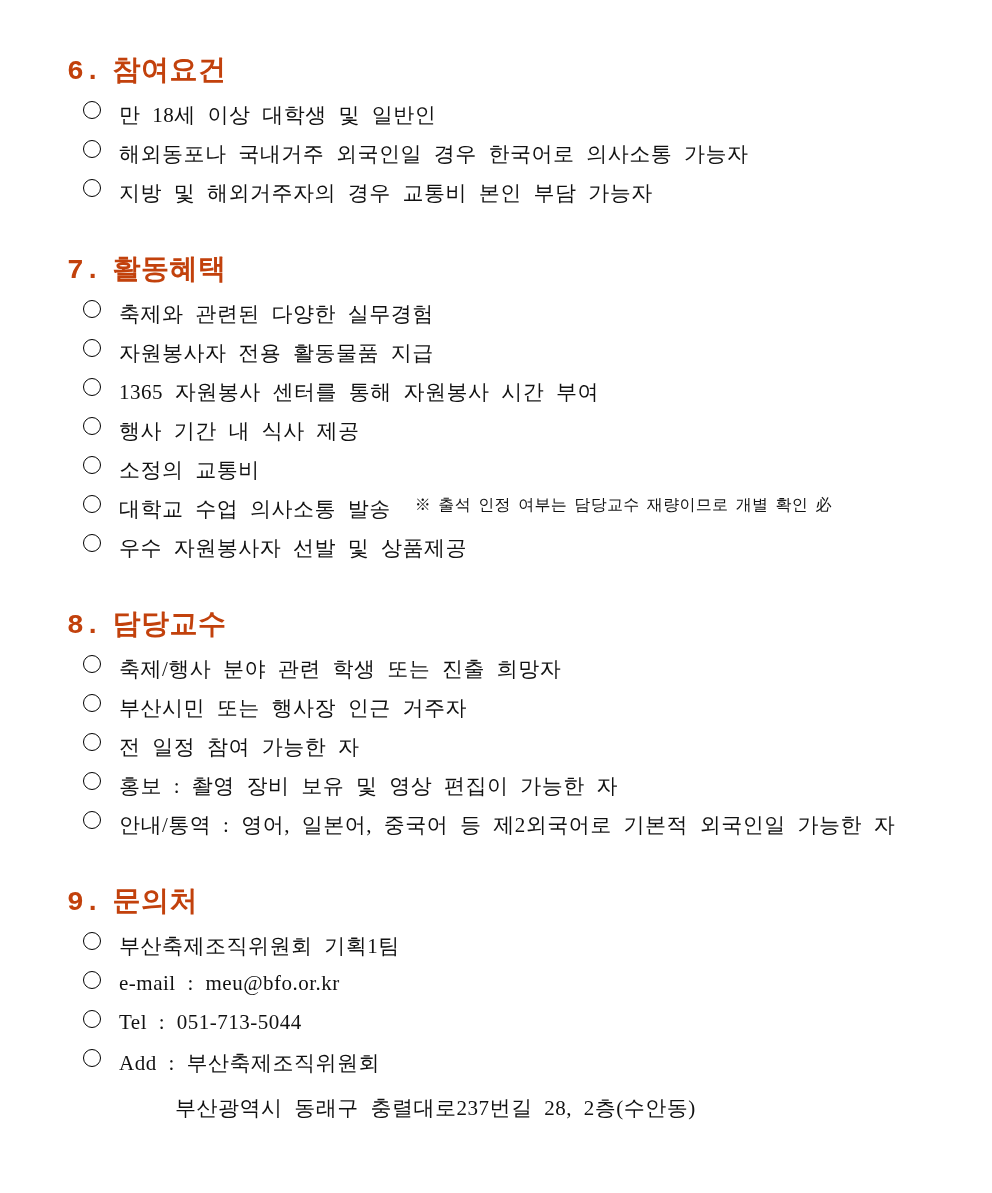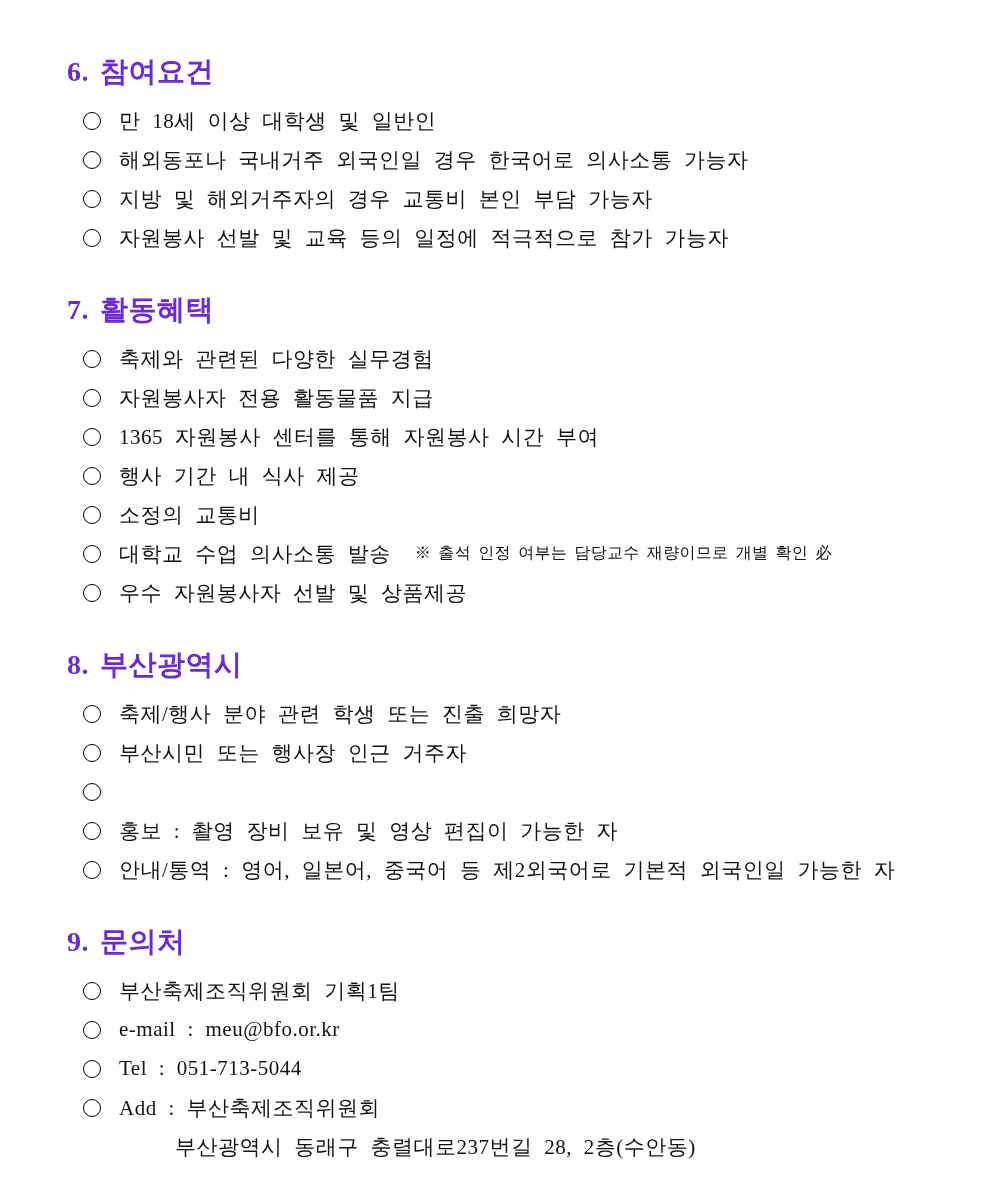--- a/index.html
+++ b/index.html
@@ -12,34 +12,33 @@
     background: #ffffff;
     color: #111111;
     font-family: "Liberation Serif", serif;
     box-sizing: border-box;
     padding: 57px 24px 0 67px;
     overflow: hidden;
   }
   .sec + .sec { margin-top: 38px; }
   .sec-title {
     margin: 0 0 14px 0;
-    font-family: Liberation Serif, serif;
+    font-family: Liberation Mono, monospace;
     font-weight: 700;
     font-size: 28px;
     line-height: 30px;
     letter-spacing: 0.5px;
-    color: #6d28d9;
+    color: #c2410c;
     white-space: nowrap;
   }
   .sec-num { margin-right: 11px; }
   .items { margin-left: 16px; }
   .item {
     height: 39px;
     display: flex;
-    align-items: center;
     white-space: nowrap;
   }
   .bullet {
     width: 16px;
     height: 16px;
     border: 1.3px solid #000000;
     border-radius: 50%;
     flex: 0 0 auto;
     margin-right: 18px;
     background: transparent;
@@ -79,24 +78,20 @@
         <span class="txt">만 18세 이상 대학생 및 일반인</span>
       </div>
       <div class="item">
         <span class="bullet"></span>
         <span class="txt">해외동포나 국내거주 외국인일 경우 한국어로 의사소통 가능자</span>
       </div>
       <div class="item">
         <span class="bullet"></span>
         <span class="txt">지방 및 해외거주자의 경우 교통비 본인 부담 가능자</span>
       </div>
-      <div class="item">
-        <span class="bullet"></span>
-        <span class="txt">자원봉사 선발 및 교육 등의 일정에 적극적으로 참가 가능자</span>
-      </div>
     </div>
   </section>
 
   <section class="sec">
     <h2 class="sec-title"><span class="sec-num">7.</span><span class="sec-name">활동혜택</span></h2>
     <div class="items">
       <div class="item">
         <span class="bullet"></span>
         <span class="txt">축제와 관련된 다양한 실무경험</span>
       </div>
@@ -122,32 +117,33 @@
         <span class="note">※ 출석 인정 여부는 담당교수 재량이므로 개별 확인 必</span>
       </div>
       <div class="item">
         <span class="bullet"></span>
         <span class="txt">우수 자원봉사자 선발 및 상품제공</span>
       </div>
     </div>
   </section>
 
   <section class="sec">
-    <h2 class="sec-title"><span class="sec-num">8.</span><span class="sec-name">부산광역시</span></h2>
+    <h2 class="sec-title"><span class="sec-num">8.</span><span class="sec-name">담당교수</span></h2>
     <div class="items">
       <div class="item">
         <span class="bullet"></span>
         <span class="txt">축제/행사 분야 관련 학생 또는 진출 희망자</span>
       </div>
       <div class="item">
         <span class="bullet"></span>
         <span class="txt">부산시민 또는 행사장 인근 거주자</span>
       </div>
       <div class="item">
         <span class="bullet"></span>
+        <span class="txt">전 일정 참여 가능한 자</span>
       </div>
       <div class="item">
         <span class="bullet"></span>
         <span class="txt">홍보 : 촬영 장비 보유 및 영상 편집이 가능한 자</span>
       </div>
       <div class="item">
         <span class="bullet"></span>
         <span class="txt">안내/통역 : 영어, 일본어, 중국어 등 제2외국어로 기본적 외국인일 가능한 자</span>
       </div>
     </div>

